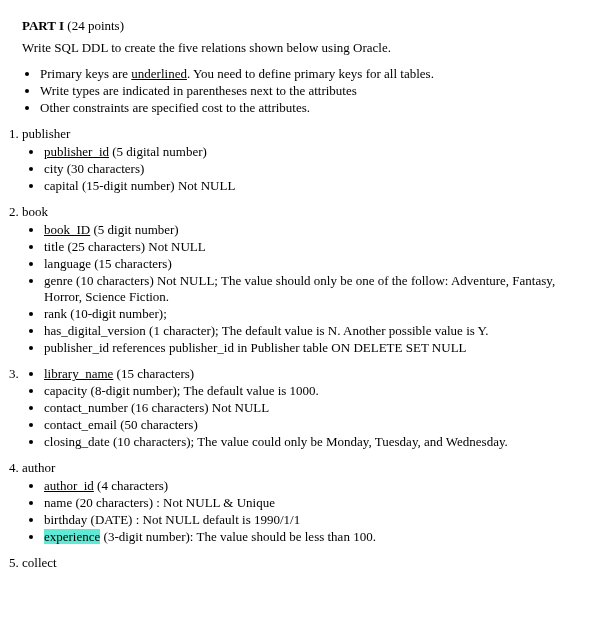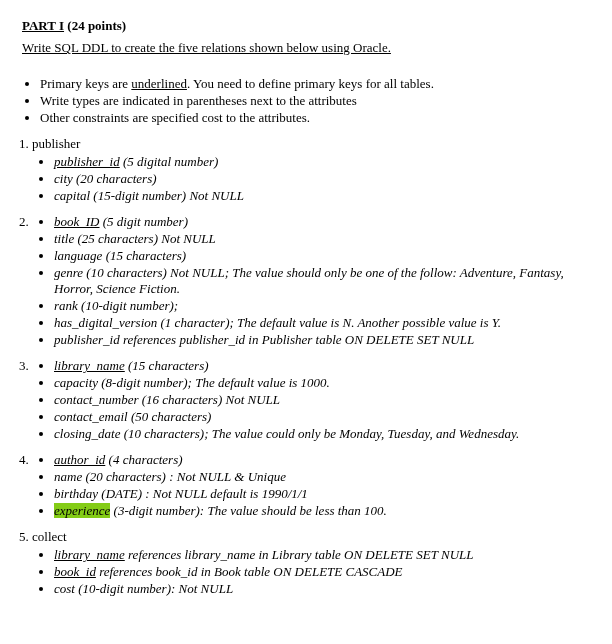--- a/index.html
+++ b/index.html
@@ -7,62 +7,58 @@
       font-family: Times New Roman, serif;
       font-size: 13px;
       background: #fff;
       color: #000;
       padding: 18px 22px;
       width: 612px;
       min-height: 644px;
     }
     .part-title {
       font-weight: bold;
-      text-decoration: underline;
       display: inline;
     }
     .part-points {
-      font-weight: bold;
+      font-weight: normal;
       display: inline;
     }
     .intro-text {
       margin-top: 6px;
-      margin-bottom: 20px;
-      text-decoration: underline;
+      margin-bottom: 10px;
     }
     .instructions {
       margin: 4px 0 10px 18px;
     }
     .instructions li {
       margin-bottom: 1px;
     }
     .section-list {
-      margin-left: 10px;
       list-style-type: decimal;
     }
     .section-list > li {
       margin-bottom: 10px;
     }
     .section-name {
       font-weight: normal;
       margin-bottom: 2px;
     }
     .attr-list {
       margin-left: 22px;
       list-style-type: disc;
-      font-style: italic;
     }
     .attr-list li {
       margin-bottom: 1px;
     }
     u {
       text-decoration: underline;
     }
     .highlight {
-      background-color: #84cc16;
+      background-color: #5eead4;
     }
   </style>
 </head>
 <body>
 
 <div>
 
   <div>
     <span class="part-title">PART I</span>
     <span class="part-points"> </span><span class="part-points">(24 points)</span>
@@ -81,26 +77,27 @@
       Other constraints are specified cost to the attributes.
     </li>
   </ul>
 
   <ol class="section-list">
 
     <li>
       <div class="section-name">publisher</div>
       <ul class="attr-list">
         <li><u>publisher_id</u> (5 digital number)</li>
-        <li>city (20 characters)</li>
+        <li>city (30 characters)</li>
         <li>capital (15-digit number) Not NULL</li>
       </ul>
     </li>
 
     <li>
+      <div class="section-name">book</div>
       <ul class="attr-list">
         <li><u>book_ID</u> (5 digit number)</li>
         <li>title (25 characters) Not NULL</li>
         <li>language (15 characters)</li>
         <li>genre (10 characters) Not NULL; The value should only be one of the follow: Adventure, Fantasy, Horror, Science Fiction.</li>
         <li>rank (10-digit number);</li>
         <li>has_digital_version (1 character); The default value is N. Another possible value is Y.</li>
         <li>publisher_id references publisher_id in Publisher table ON DELETE SET NULL</li>
       </ul>
     </li>
@@ -109,32 +106,28 @@
       <ul class="attr-list">
         <li><u>library_name</u> (15 characters)</li>
         <li>capacity (8-digit number); The default value is 1000.</li>
         <li>contact_number (16 characters) Not NULL</li>
         <li>contact_email (50 characters)</li>
         <li>closing_date (10 characters); The value could only be Monday, Tuesday, and Wednesday.</li>
       </ul>
     </li>
 
     <li>
+      <div class="section-name">author</div>
       <ul class="attr-list">
         <li><u>author_id</u> (4 characters)</li>
         <li>name (20 characters) : Not NULL &amp; Unique</li>
         <li>birthday (DATE) : Not NULL default is 1990/1/1</li>
         <li><span class="highlight">experience</span> (3-digit number): The value should be less than 100.</li>
       </ul>
     </li>
 
     <li>
       <div class="section-name">collect</div>
-      <ul class="attr-list">
-        <li><u>library_name</u> references library_name in Library table ON DELETE SET NULL</li>
-        <li><u>book_id</u> references book_id in Book table ON DELETE CASCADE</li>
-        <li>cost (10-digit number): Not NULL</li>
-      </ul>
     </li>
 
   </ol>
 
 </div>
 
 </body></html>

